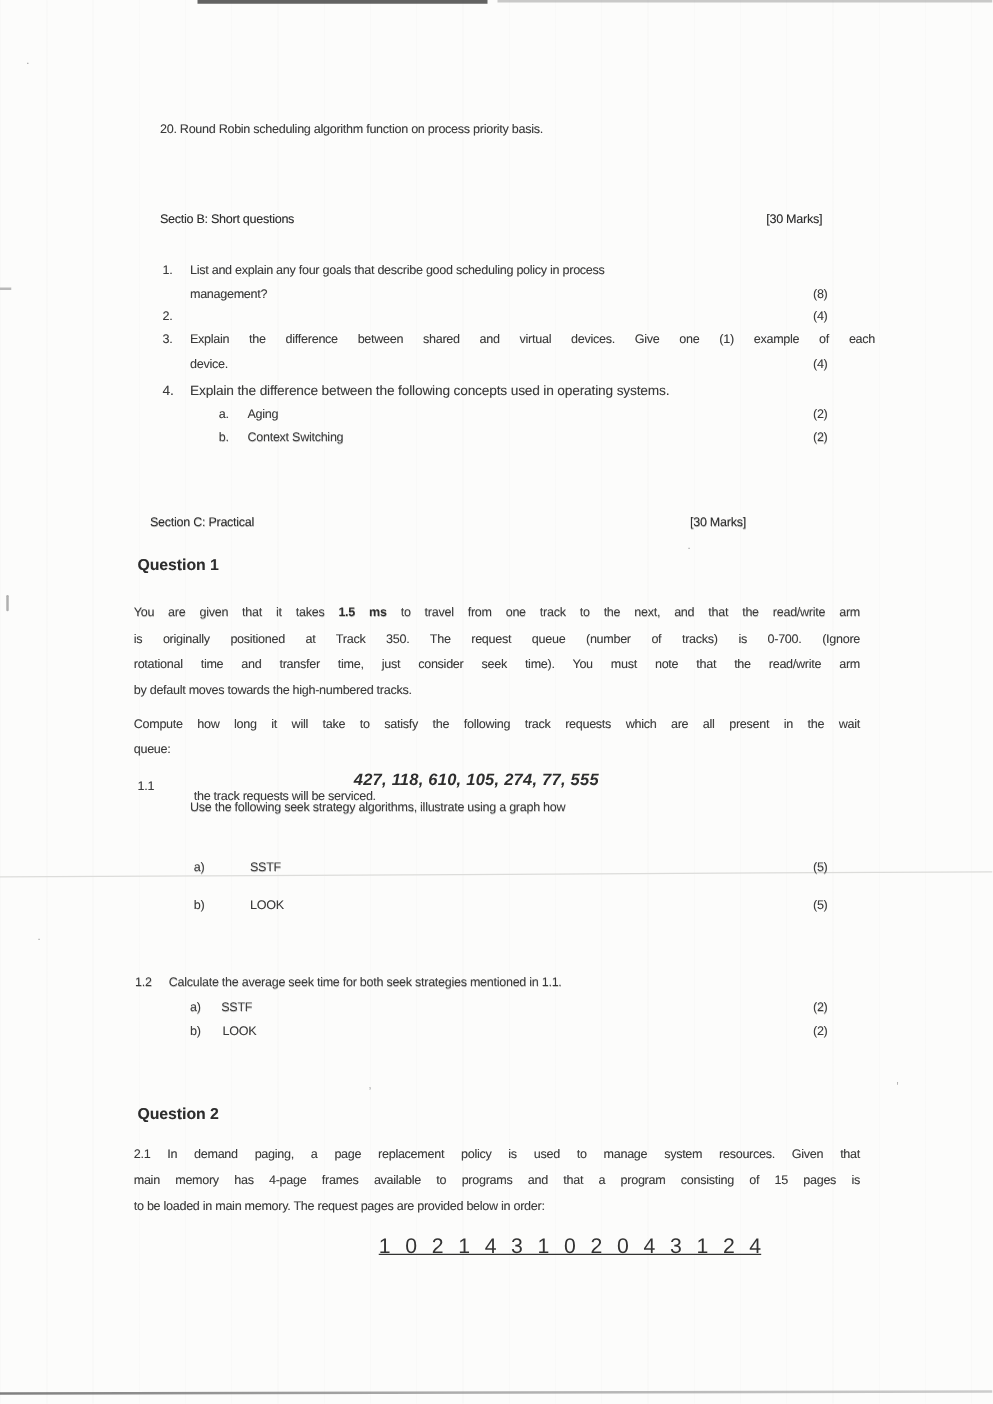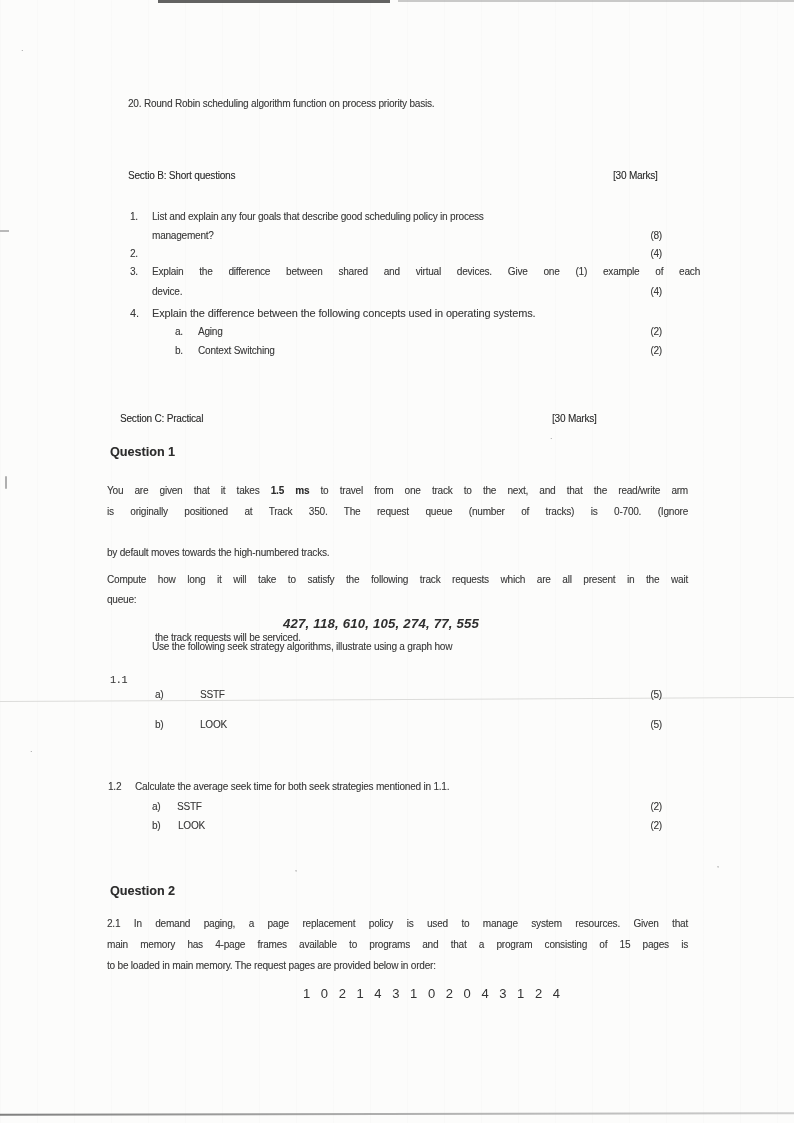--- a/index.html
+++ b/index.html
@@ -18,21 +18,21 @@
   }
   .abs{position:absolute;line-height:1.25;}
   .ln{white-space:nowrap;font-size:10px;letter-spacing:-0.2px;text-shadow:0.2px 0.2px 0.35px rgba(40,40,40,0.28);}
   .jline{text-align-last:justify;text-align:justify;white-space:nowrap;}
   .bold{font-weight:700;color:#2e2e2e;}
   .head{font-size:10px;font-weight:400;color:#2c2c2c;letter-spacing:-0.2px;white-space:nowrap;text-shadow:0.2px 0.2px 0.4px rgba(30,30,30,0.3);}
   .qtitle{font-size:12.6px;font-weight:700;color:#2d2d2d;white-space:nowrap;text-shadow:0.2px 0.2px 0.35px rgba(30,30,30,0.3);}
   .marks{width:22px;text-align:right;}
   .small{font-size:10.9px;letter-spacing:-0.1px;}
   .tracklist{font-size:13.2px;font-weight:700;font-style:italic;color:#2e2e2e;white-space:nowrap;letter-spacing:0.2px;}
-  .seq{font-size:13px;word-spacing:7px;white-space:nowrap;color:#333;}
+  .seq{font-size:17px;word-spacing:7px;white-space:nowrap;color:#333;text-decoration:underline;}
   .artifact{position:absolute;}
   .speck{position:absolute;color:#9a9a9a;font-size:9px;line-height:1;}
 </style>
 </head>
 <body>
 
 <div id="page">
 
   <div class="artifact" style="left:158px;top:0;width:232px;height:3px;background:#3c3c3c;opacity:.8;"></div>
   <div class="artifact" style="left:398px;top:0;width:396px;height:2px;background:#9f9f9f;opacity:.55;"></div>
@@ -75,28 +75,29 @@
   <div class="abs ln" style="left:198px;top:345px;">Context Switching</div>
   <div class="abs ln marks" style="left:640px;top:345px;">(2)</div>
 
   <div class="abs head" style="left:120px;top:413px;">Section C: Practical</div>
   <div class="abs head" style="left:552px;top:413px;">[30 Marks]</div>
 
   <div class="abs qtitle" style="left:110px;top:445px;">Question 1</div>
 
   <div class="abs ln jline" style="left:107px;top:485px;width:581px;"><span>You are given that it takes </span><b class="bold">1.5 ms</b><span> to travel from one track to the next, and that the read/write arm</span></div>
   <div class="abs ln jline" style="left:107px;top:506px;width:581px;">is originally positioned at Track 350. The request queue (number of tracks) is 0-700. (Ignore</div>
+  <div class="abs ln jline" style="left:107px;top:526px;width:581px;">rotational time and transfer time, just consider seek time). You must note that the read/write arm</div>
   <div class="abs ln" style="left:107px;top:547px;">by default moves towards the high-numbered tracks.</div>
 
   <div class="abs ln jline" style="left:107px;top:574px;width:581px;">Compute how long it will take to satisfy the following track requests which are all present in the wait</div>
   <div class="abs ln" style="left:107px;top:594px;">queue:</div>
 
   <div class="abs tracklist" style="left:283px;top:616px;">427, 118, 610, 105, 274, 77, 555</div>
 
-  <div class="abs ln" style="left:110px;top:675px;font-family:Liberation Mono, monospace;">1.1</div>
+  <div class="abs ln" style="left:110px;top:624px;">1.1</div>
   <div class="abs ln" style="left:152px;top:641px;">Use the following seek strategy algorithms, illustrate using a graph how</div>
   <div class="abs ln" style="left:155px;top:632px;">the track requests will be serviced.</div>
 
   <div class="abs ln" style="left:155px;top:689px;">a)</div>
   <div class="abs ln" style="left:200px;top:689px;">SSTF</div>
   <div class="abs ln marks" style="left:640px;top:689px;">(5)</div>
 
   <div class="abs ln" style="left:155px;top:719px;">b)</div>
   <div class="abs ln" style="left:200px;top:719px;">LOOK</div>
   <div class="abs ln marks" style="left:640px;top:719px;">(5)</div>

